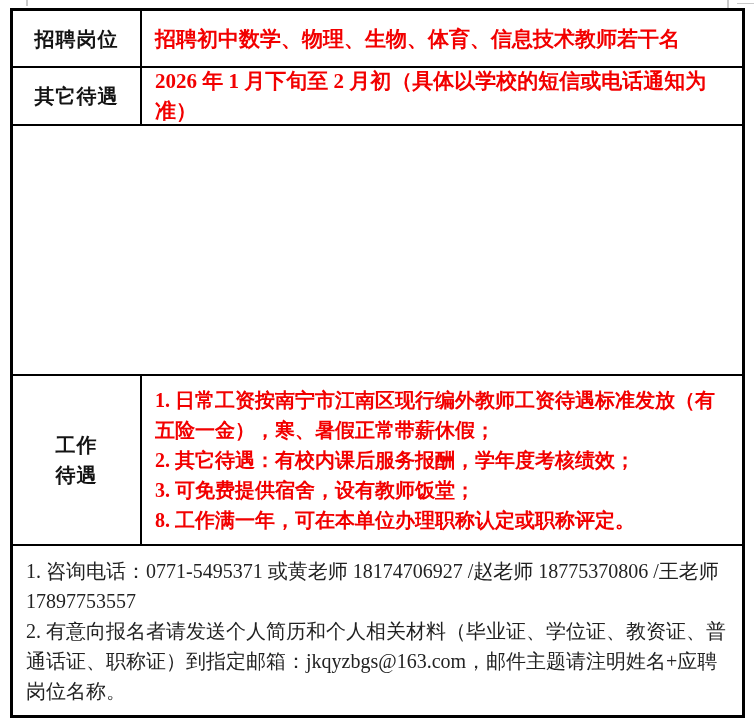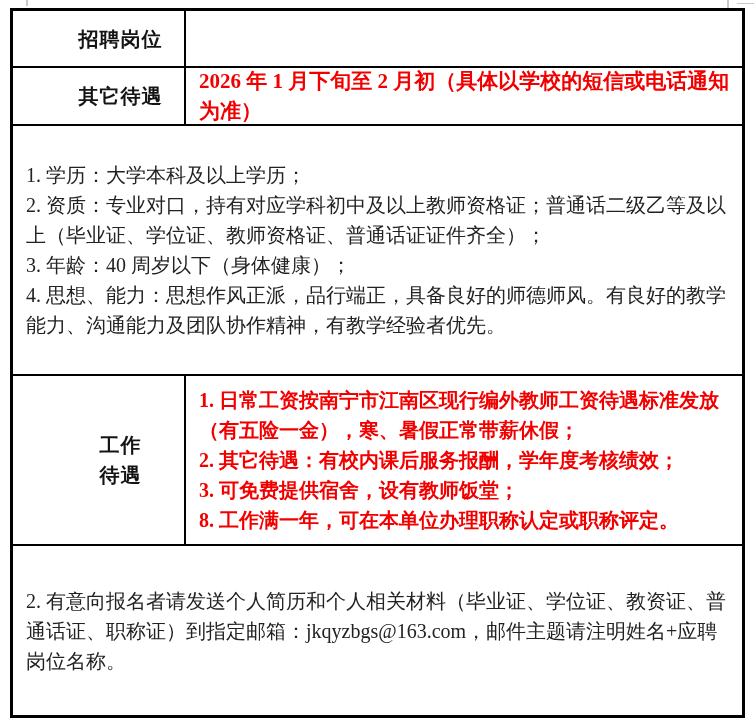--- a/index.html
+++ b/index.html
@@ -46,21 +46,20 @@
     display: flex;
     flex-direction: column;
     align-items: center;
     justify-content: center;
     font-size: 20px;
     font-weight: 700;
     line-height: 30px;
     color: #141414;
     letter-spacing: 1px;
     text-align: center;
-    margin-left: 44px;
   }
   .content-cell {
     flex: 1;
     box-sizing: border-box;
     display: flex;
     flex-direction: column;
     justify-content: center;
     padding: 5px 8px 5px 13px;
     font-size: 20px;
     line-height: 30px;
@@ -87,52 +86,50 @@
 <div class="artifact artifact-v1"></div>
 <div class="artifact artifact-v2"></div>
 <div class="artifact artifact-h1"></div>
 
 <div class="recruit-table">
 
   <div class="t-row first row-position">
     <div class="label-cell">
       <span>招聘岗位</span>
     </div>
+    <div class="content-cell red-text single-line">
+      <p>招聘初中数学、物理、生物、体育、信息技术教师若干名</p>
+    </div>
   </div>
 
   <div class="t-row row-interview">
     <div class="label-cell">
       <span>其它待遇</span>
     </div>
     <div class="content-cell red-text single-line">
       <p>2026 年 1 月下旬至 2 月初（具体以学校的短信或电话通知为准）</p>
     </div>
   </div>
 
   <div class="t-row row-requirements">
-    <div class="content-cell">
-      <p>1. 学历：大学本科及以上学历；</p>
-      <p>2. 资质：专业对口，持有对应学科初中及以上教师资格证；普通话二级乙等及以上（毕业证、学位证、教师资格证、普通话证证件齐全）；</p>
-      <p>3. 年龄：40 周岁以下（身体健康）；</p>
-      <p>4. 思想、能力：思想作风正派，品行端正，具备良好的师德师风。有良好的教学能力、沟通能力及团队协作精神，有教学经验者优先。</p>
-    </div>
   </div>
 
   <div class="t-row row-benefits">
     <div class="label-cell">
       <span>工作</span>
       <span>待遇</span>
     </div>
     <div class="content-cell red-text">
       <p>1. 日常工资按南宁市江南区现行编外教师工资待遇标准发放（有五险一金），寒、暑假正常带薪休假；</p>
       <p>2. 其它待遇：有校内课后服务报酬，学年度考核绩效；</p>
       <p>3. 可免费提供宿舍，设有教师饭堂；</p>
       <p>8. 工作满一年，可在本单位办理职称认定或职称评定。</p>
     </div>
   </div>
 
   <div class="t-row row-contact">
     <div class="content-cell">
+      <p>1. 咨询电话：0771-5495371 或黄老师 18174706927 /赵老师 18775370806 /王老师 17897753557</p>
       <p>2. 有意向报名者请发送个人简历和个人相关材料（毕业证、学位证、教资证、普通话证、职称证）到指定邮箱：jkqyzbgs@163.com，邮件主题请注明姓名+应聘岗位名称。</p>
     </div>
   </div>
 
 </div>
 
 </body></html>

